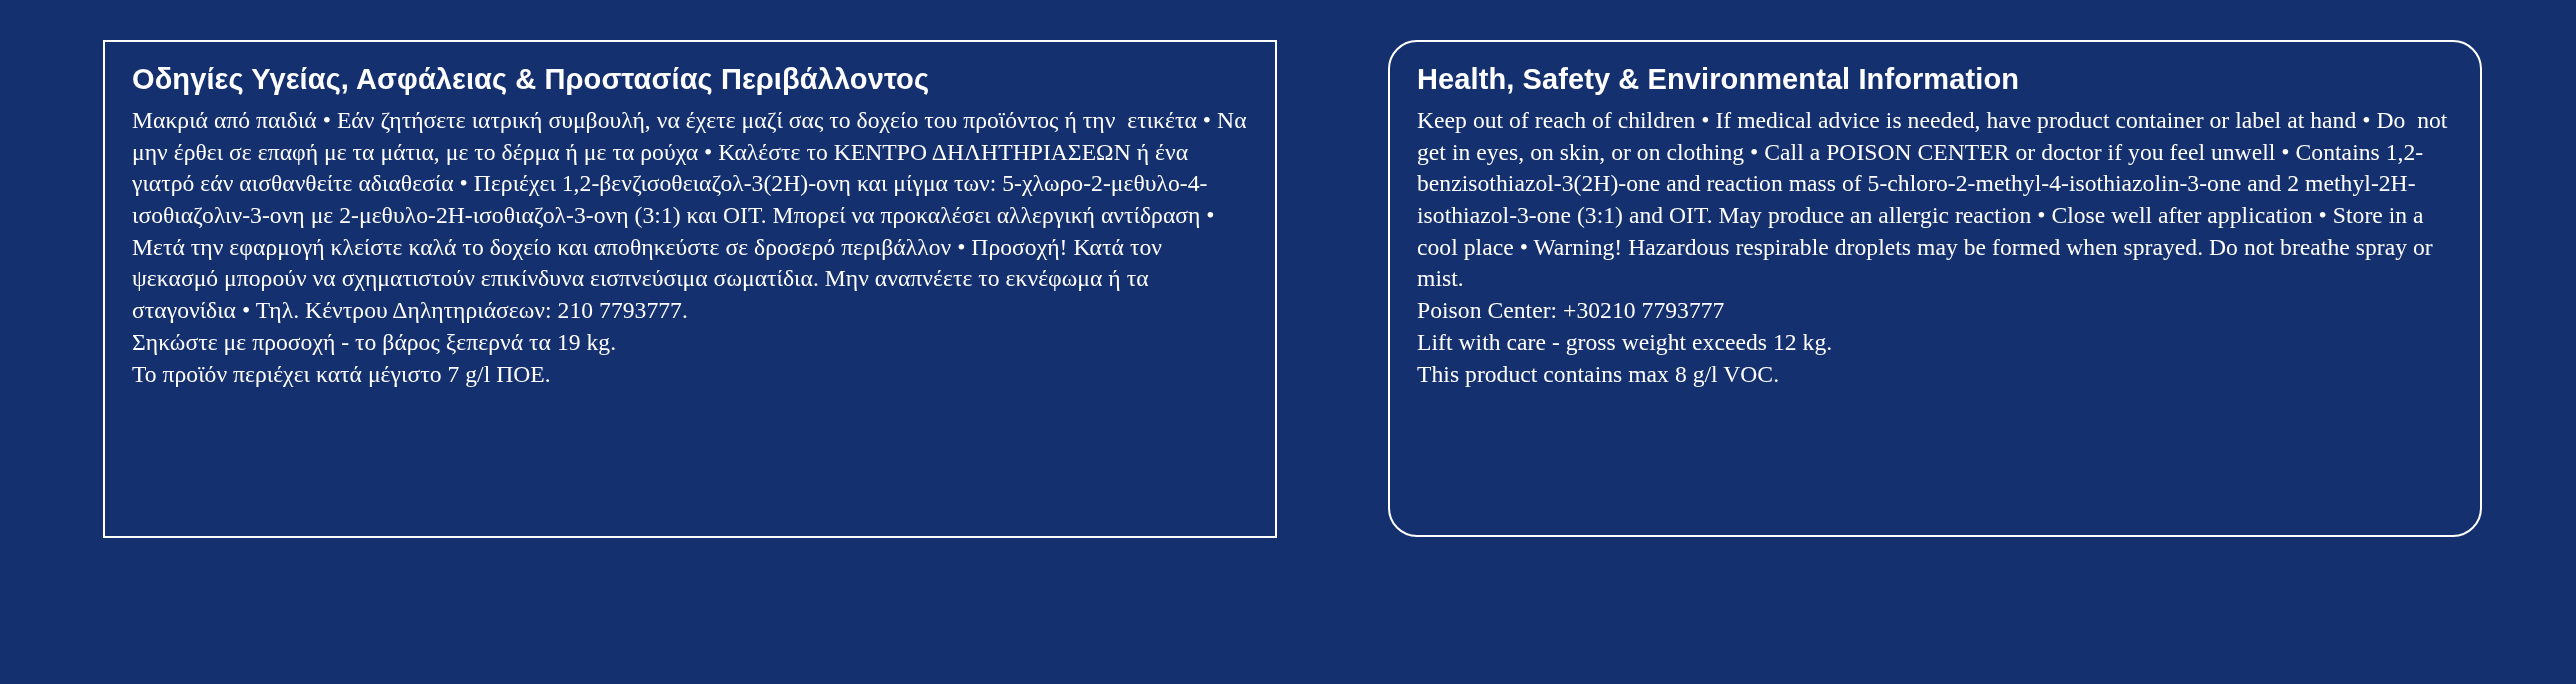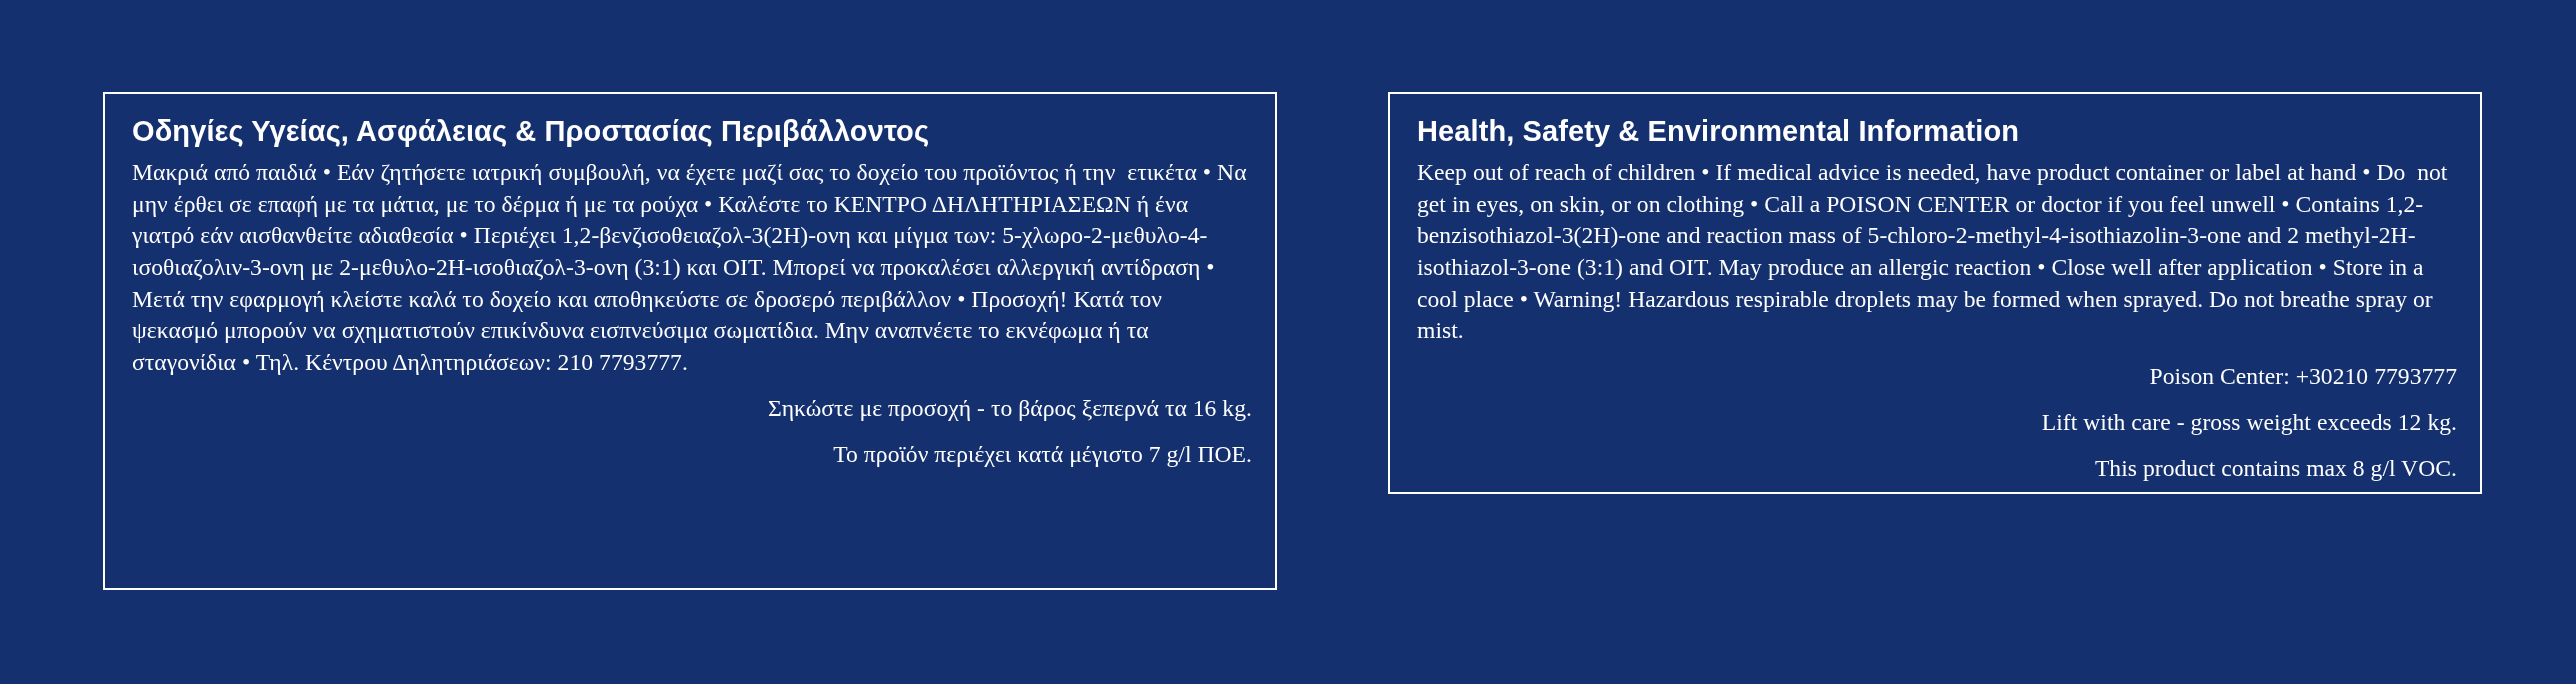--- a/index.html
+++ b/index.html
@@ -15,66 +15,66 @@
   }
   .sheet {
     position: relative;
     width: 2576px;
     height: 685px;
     box-sizing: border-box;
     display: flex;
     flex-direction: row;
     align-items: flex-start;
     justify-content: flex-start;
-    padding: 92px 0 0 103px;
+    padding: 40px 0 0 103px;
     gap: 111px;
   }
   .panel {
     box-sizing: border-box;
     border: 2.7px solid #ffffff;
     padding: 19.6px 23px 23px 27px;
     color: #ffffff;
   }
   .panel-left {
     width: 1174px;
     height: 498px;
   }
   .panel-right {
     width: 1094px;
-    height: 402px;
+    height: 497px;
+    border-radius: 29px;
   }
   .panel-title {
     font-size: 29px;
     font-weight: bold;
     line-height: 1.18;
     margin: 0 0 9px 0;
     letter-spacing: 0.1px;
   }
   .panel-body {
     font-size: 23.6px;
     line-height: 1.345;
     margin: 0;
     white-space: pre-wrap;
     letter-spacing: 0.04px;
     font-family: Liberation Serif, serif;
   }
   .panel-body + .panel-body {
-    margin-top: 14px;
-    text-align: right;
+    margin-top: 0;
   }
 </style>
 </head>
 <body>
 
 <div class="sheet">
 
   <section class="panel panel-left">
     <h2 class="panel-title">Οδηγίες Υγείας, Ασφάλειας &amp; Προστασίας Περιβάλλοντος</h2>
     <p class="panel-body">Μακριά από παιδιά • Εάν ζητήσετε ιατρική συμβουλή, να έχετε μαζί σας το δοχείο του προϊόντος ή την  ετικέτα • Να μην έρθει σε επαφή με τα μάτια, με το δέρμα ή με τα ρούχα • Καλέστε το ΚΕΝΤΡΟ ΔΗΛΗΤΗΡΙΑΣΕΩΝ ή ένα γιατρό εάν αισθανθείτε αδιαθεσία • Περιέχει 1,2-βενζισοθειαζολ-3(2H)-ονη και μίγμα των: 5-χλωρο-2-μεθυλο-4-ισοθιαζολιν-3-ονη με 2-μεθυλο-2H-ισοθιαζολ-3-ονη (3:1) και OIT. Μπορεί να προκαλέσει αλλεργική αντίδραση • Μετά την εφαρμογή κλείστε καλά το δοχείο και αποθηκεύστε σε δροσερό περιβάλλον • Προσοχή! Κατά τον ψεκασμό μπορούν να σχηματιστούν επικίνδυνα εισπνεύσιμα σωματίδια. Μην αναπνέετε το εκνέφωμα ή τα σταγονίδια • Τηλ. Κέντρου Δηλητηριάσεων: 210 7793777.</p>
-    <p class="panel-body">Σηκώστε με προσοχή - το βάρος ξεπερνά τα 16 kg.</p>
+    <p class="panel-body">Σηκώστε με προσοχή - το βάρος ξεπερνά τα 19 kg.</p>
     <p class="panel-body">Το προϊόν περιέχει κατά μέγιστο 7 g/l ΠΟΕ.</p>
   </section>
 
   <section class="panel panel-right">
     <h2 class="panel-title">Health, Safety &amp; Environmental Information</h2>
     <p class="panel-body">Keep out of reach of children • If medical advice is needed, have product container or label at hand • Do  not get in eyes, on skin, or on clothing • Call a POISON CENTER or doctor if you feel unwell • Contains 1,2-benzisothiazol-3(2H)-one and reaction mass of 5-chloro-2-methyl-4-isothiazolin-3-one and 2 methyl-2H-isothiazol-3-one (3:1) and OIT. May produce an allergic reaction • Close well after application • Store in a cool place • Warning! Hazardous respirable droplets may be formed when sprayed. Do not breathe spray or mist.</p>
     <p class="panel-body">Poison Center: +30210 7793777</p>
     <p class="panel-body">Lift with care - gross weight exceeds 12 kg.</p>
     <p class="panel-body">This product contains max 8 g/l VOC.</p>
   </section>

